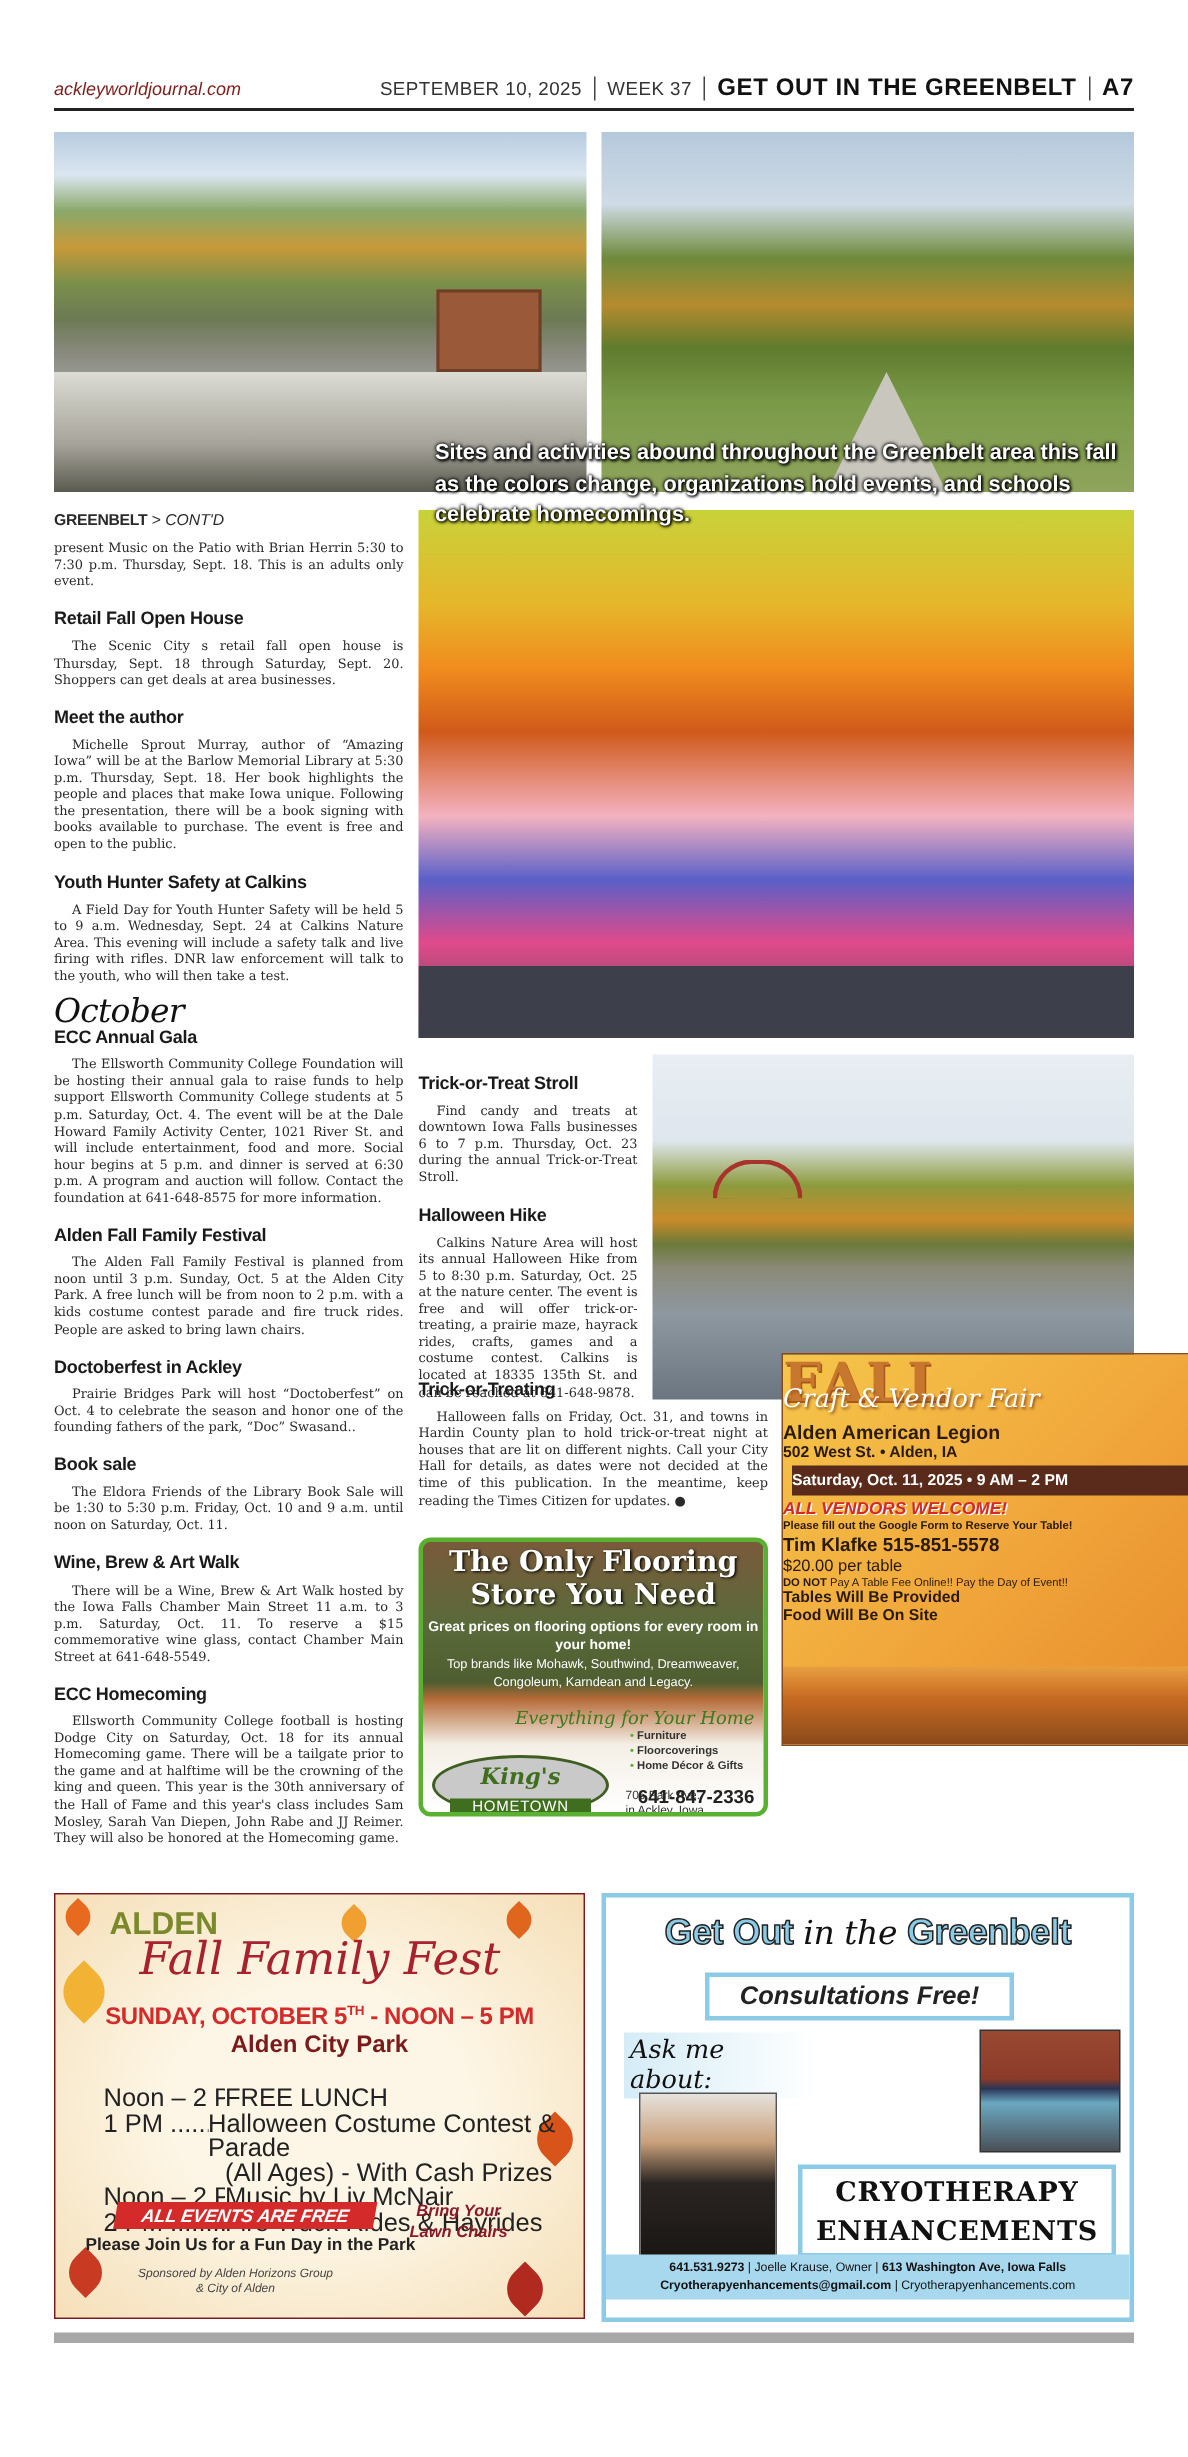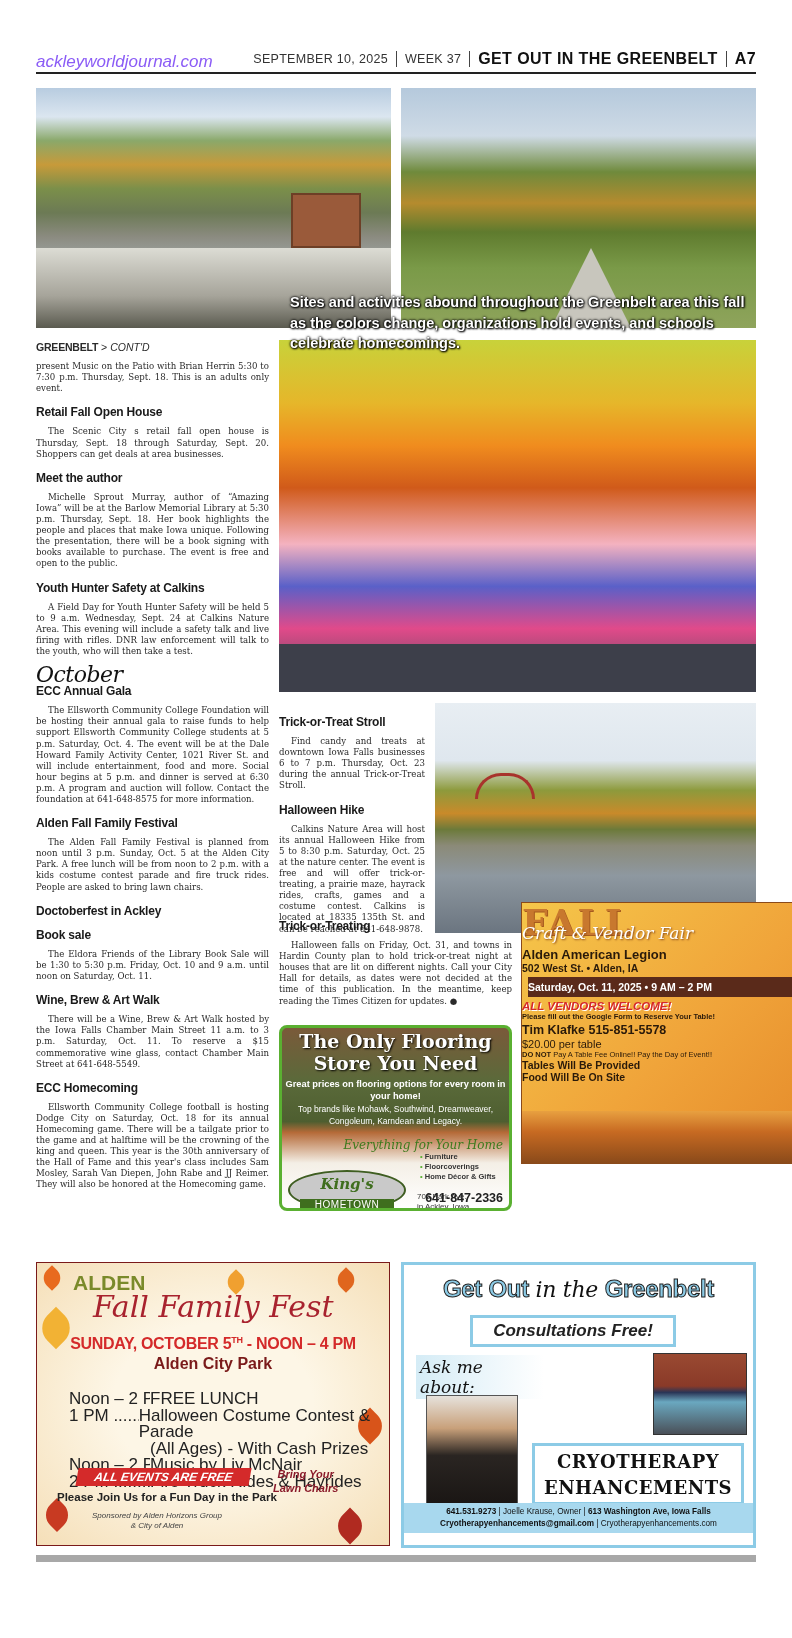--- a/index.html
+++ b/index.html
@@ -1,18 +1,18 @@
 <!DOCTYPE html>
 <html><head>
 <meta charset="utf-8">
 <style>
 *{box-sizing:border-box;margin:0;padding:0}
 body{width:792px;height:1638px;background:#fff;position:relative;overflow:hidden;font-family:"DejaVu Serif",serif;color:#222}
 .abs{position:absolute}
-.hdr-site{left:36px;top:52px;font-family:"Liberation Sans",sans-serif;font-style:italic;font-size:17px;color:#8b5cf6}
+.hdr-site{left:36px;top:52px;font-family:"Liberation Sans",sans-serif;font-style:italic;font-size:12px;color:#7f1d1d}
 .hdr-right{right:36px;top:50px;display:flex;align-items:center;font-family:"Liberation Sans",sans-serif;color:#333}
 .hdr-right .sm{font-size:12.5px;letter-spacing:.3px}
 .hdr-right .sep{width:1px;height:16px;background:#444;margin:0 8px}
 .hdr-right .big{font-size:16px;font-weight:bold;color:#111;letter-spacing:.4px}
 .hdr-rule{left:36px;right:36px;top:72px;height:2px;background:#222}
 .photo{overflow:hidden}
 .ph-dam{left:36px;top:88px;width:355px;height:240px;background:linear-gradient(180deg,#b8cce0 0%,#dbe6f0 12%,#8aa86a 22%,#c79a3a 32%,#7b8f4a 42%,#6c7a55 52%,#8b8b80 62%,#9fa5a3 72%,#6f6d62 84%,#c9c4b8 100%)}
 .ph-dam .build{position:absolute;left:255px;top:105px;width:70px;height:55px;background:#9a5a3a;border:2px solid #6d3f26}
 .ph-dam .water{position:absolute;left:0;top:160px;width:355px;height:80px;background:linear-gradient(180deg,#dcdcd4,#a6a49a 60%,#5a5a4f)}
 .ph-bridge{left:401px;top:88px;width:355px;height:240px;background:linear-gradient(180deg,#b5c9dc 0%,#cfdbe6 20%,#6f8a3c 35%,#b58b2e 48%,#5f7b2e 60%,#7a9a48 75%,#8fa45c 100%)}
@@ -119,20 +119,21 @@
   <h3>Meet the author</h3>
   <p>Michelle Sprout Murray, author of “Amazing Iowa” will be at the Barlow Memorial Library at 5:30 p.m. Thursday, Sept. 18. Her book highlights the people and places that make Iowa unique. Following the presentation, there will be a book signing with books available to purchase. The event is free and open to the public.</p>
   <h3>Youth Hunter Safety at Calkins</h3>
   <p>A Field Day for Youth Hunter Safety will be held 5 to 9 a.m. Wednesday, Sept. 24 at Calkins Nature Area. This evening will include a safety talk and live firing with rifles. DNR law enforcement will talk to the youth, who will then take a test.</p>
   <div class="month">October</div>
   <h3 style="margin-top:6px">ECC Annual Gala</h3>
   <p>The Ellsworth Community College Foundation will be hosting their annual gala to raise funds to help support Ellsworth Community College students at 5 p.m. Saturday, Oct. 4. The event will be at the Dale Howard Family Activity Center, 1021 River St. and will include entertainment, food and more. Social hour begins at 5 p.m. and dinner is served at 6:30 p.m. A program and auction will follow. Contact the foundation at 641-648-8575 for more information.</p>
   <h3>Alden Fall Family Festival</h3>
   <p>The Alden Fall Family Festival is planned from noon until 3 p.m. Sunday, Oct. 5 at the Alden City Park. A free lunch will be from noon to 2 p.m. with a kids costume contest parade and fire truck rides. People are asked to bring lawn chairs.</p>
   <h3>Doctoberfest in Ackley</h3>
+  <p>Prairie Bridges Park will host “Doctoberfest” on Oct. 4 to celebrate the season and honor one of the founding fathers of the park, “Doc” Swasand..</p>
   <h3>Book sale</h3>
   <p>The Eldora Friends of the Library Book Sale will be 1:30 to 5:30 p.m. Friday, Oct. 10 and 9 a.m. until noon on Saturday, Oct. 11.</p>
   <h3>Wine, Brew &amp; Art Walk</h3>
   <p>There will be a Wine, Brew &amp; Art Walk hosted by the Iowa Falls Chamber Main Street 11 a.m. to 3 p.m. Saturday, Oct. 11. To reserve a $15 commemorative wine glass, contact Chamber Main Street at 641-648-5549.</p>
   <h3>ECC Homecoming</h3>
   <p>Ellsworth Community College football is hosting Dodge City on Saturday, Oct. 18 for its annual Homecoming game. There will be a tailgate prior to the game and at halftime will be the crowning of the king and queen. This year is the 30th anniversary of the Hall of Fame and this year's class includes Sam Mosley, Sarah Van Diepen, John Rabe and JJ Reimer. They will also be honored at the Homecoming game.</p>
 </div>
 
 <div class="abs col c2">
   <h3 style="margin-top:14px">Trick-or-Treat Stroll</h3>
@@ -188,21 +189,21 @@
 <div class="abs ad-fest">
   <div class="leaf" style="left:6px;top:6px;background:#e86a1e"></div>
   <div class="leaf" style="left:190px;top:10px;background:#f0a030"></div>
   <div class="leaf" style="left:300px;top:8px;background:#e0661e"></div>
   <div class="leaf" style="left:4px;top:50px;background:#f2b234;width:30px;height:30px"></div>
   <div class="leaf" style="left:320px;top:150px;background:#d8541a;width:26px;height:26px"></div>
   <div class="leaf" style="left:300px;top:250px;background:#b02a20;width:26px;height:26px"></div>
   <div class="leaf" style="left:8px;top:240px;background:#c83a22;width:24px;height:24px"></div>
   <div class="alden">ALDEN</div>
   <div class="fff">Fall Family Fest</div>
-  <div class="sun"><span>SUNDAY, OCTOBER 5</span><sup>TH</sup><span> - NOON – 4 PM</span></div>
+  <div class="sun"><span>SUNDAY, OCTOBER 5</span><sup>TH</sup><span> - NOON – 5 PM</span></div>
   <div class="park">Alden City Park</div>
   <div class="sched">
     <div class="row">
         <span class="tm">Noon – 2 PM ...</span>
         <span>FREE LUNCH</span>
       </div>
     <div class="row">
         <span class="tm">1 PM ..................</span>
         <span>Halloween Costume Contest &amp; Parade</span>
       </div>

